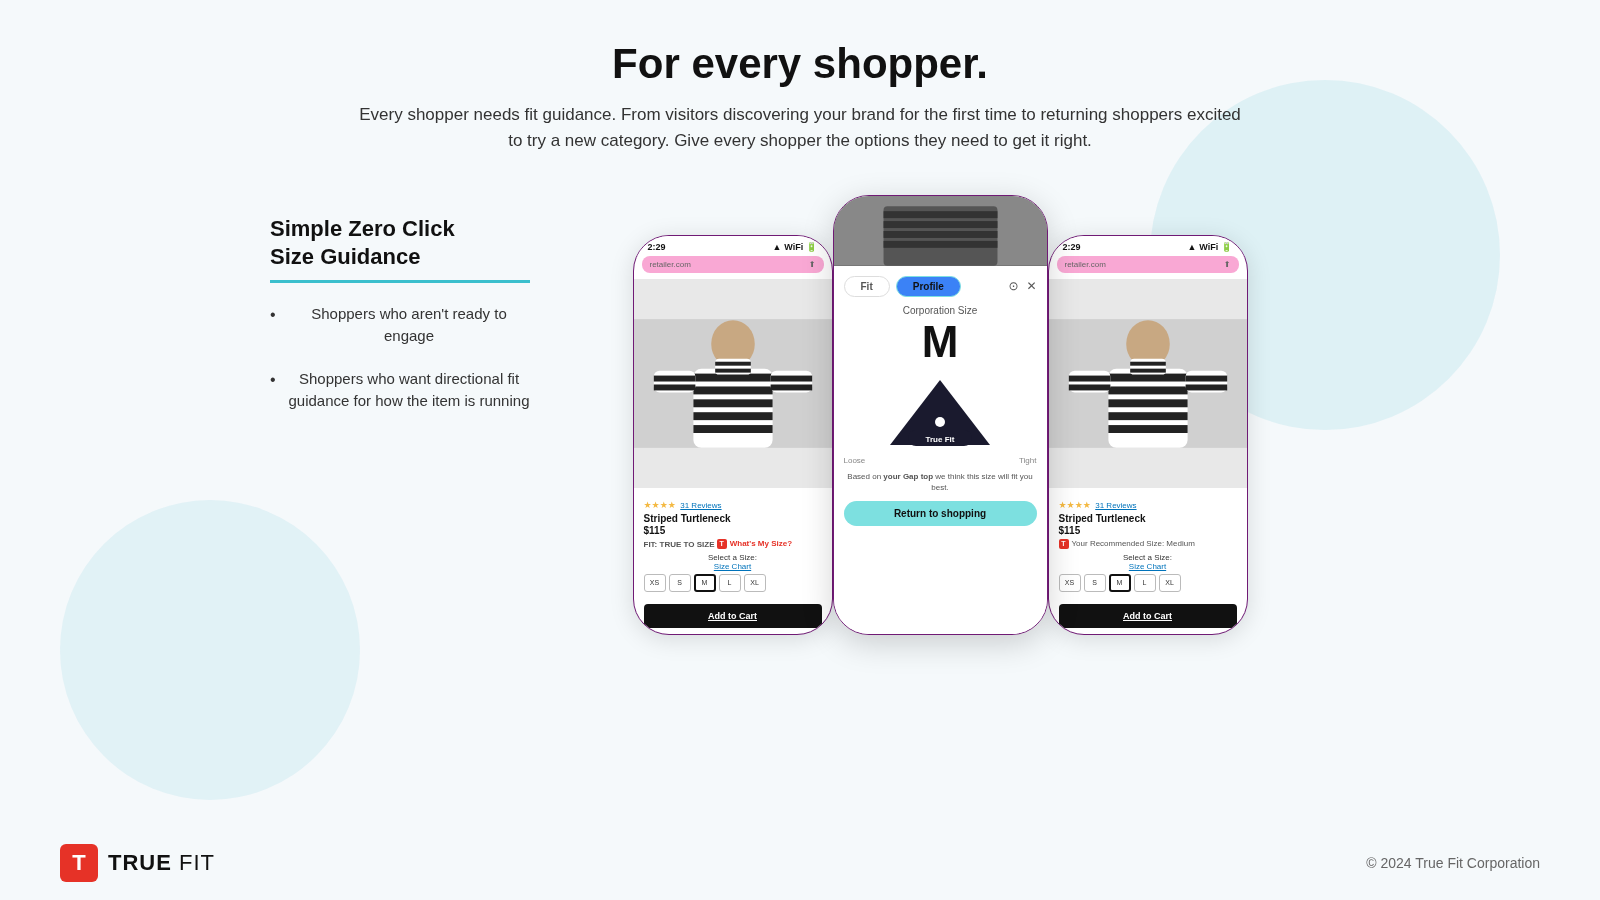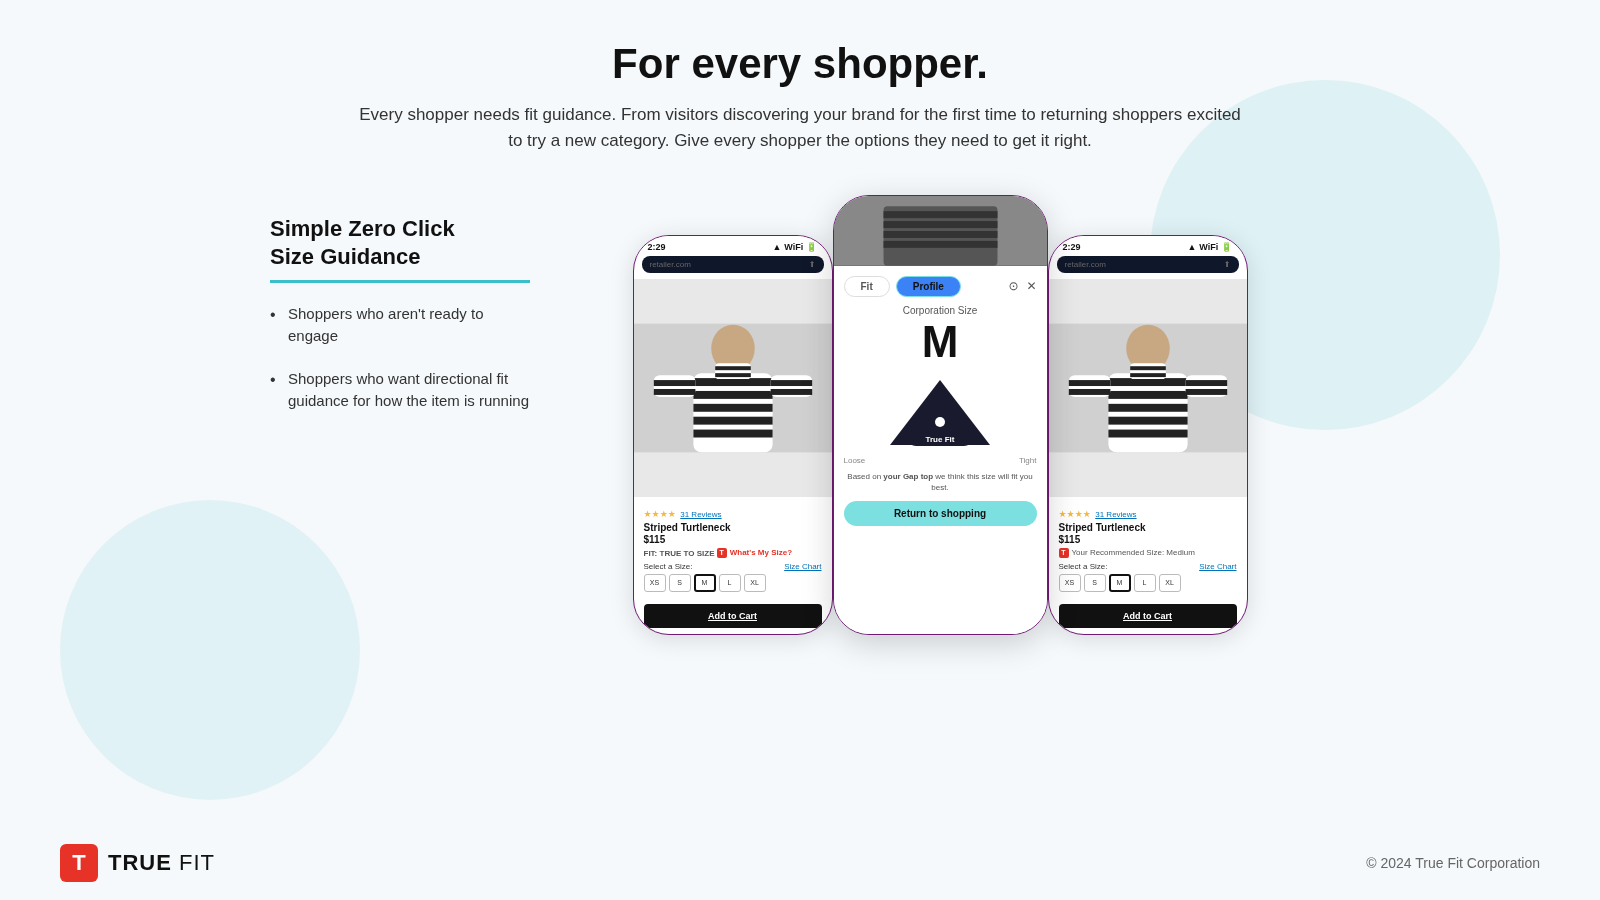--- a/index.html
+++ b/index.html
@@ -91,20 +91,21 @@
       list-style: none;
       padding: 0;
     }
     .bullet-list li {
       font-size: 15px;
       color: #333;
       margin-bottom: 22px;
       padding-left: 18px;
       position: relative;
       line-height: 1.45;
+      text-align: center;
     }
     .bullet-list li::before {
       content: '•';
       position: absolute;
       left: 0;
       top: 0;
       font-size: 16px;
       color: #333;
     }
 
@@ -167,21 +168,21 @@
       flex-shrink: 0;
     }
     .status-icons {
       display: flex;
       gap: 3px;
       align-items: center;
     }
 
     
     .browser-bar {
-      background: #0f172a;
+      background: #f9a8d4;
       margin: 0 8px 6px;
       border-radius: 8px;
       padding: 4px 8px;
       display: flex;
       align-items: center;
       justify-content: space-between;
       font-size: 8px;
       color: #666;
       flex-shrink: 0;
     }
@@ -265,24 +266,25 @@
       margin-top: 3px;
       display: flex;
       align-items: center;
       gap: 3px;
     }
 
     
     .size-row {
       display: flex;
       align-items: center;
-      justify-content: space-between;
+      justify-content: center;
       margin-top: 4px;
       font-size: 8px;
       color: #333;
+      flex-direction: column;
     }
     .size-chart-link {
       color: #0073bb;
       text-decoration: underline;
       font-size: 8px;
     }
     .size-buttons {
       display: flex;
       gap: 3px;
       margin-top: 3px;

